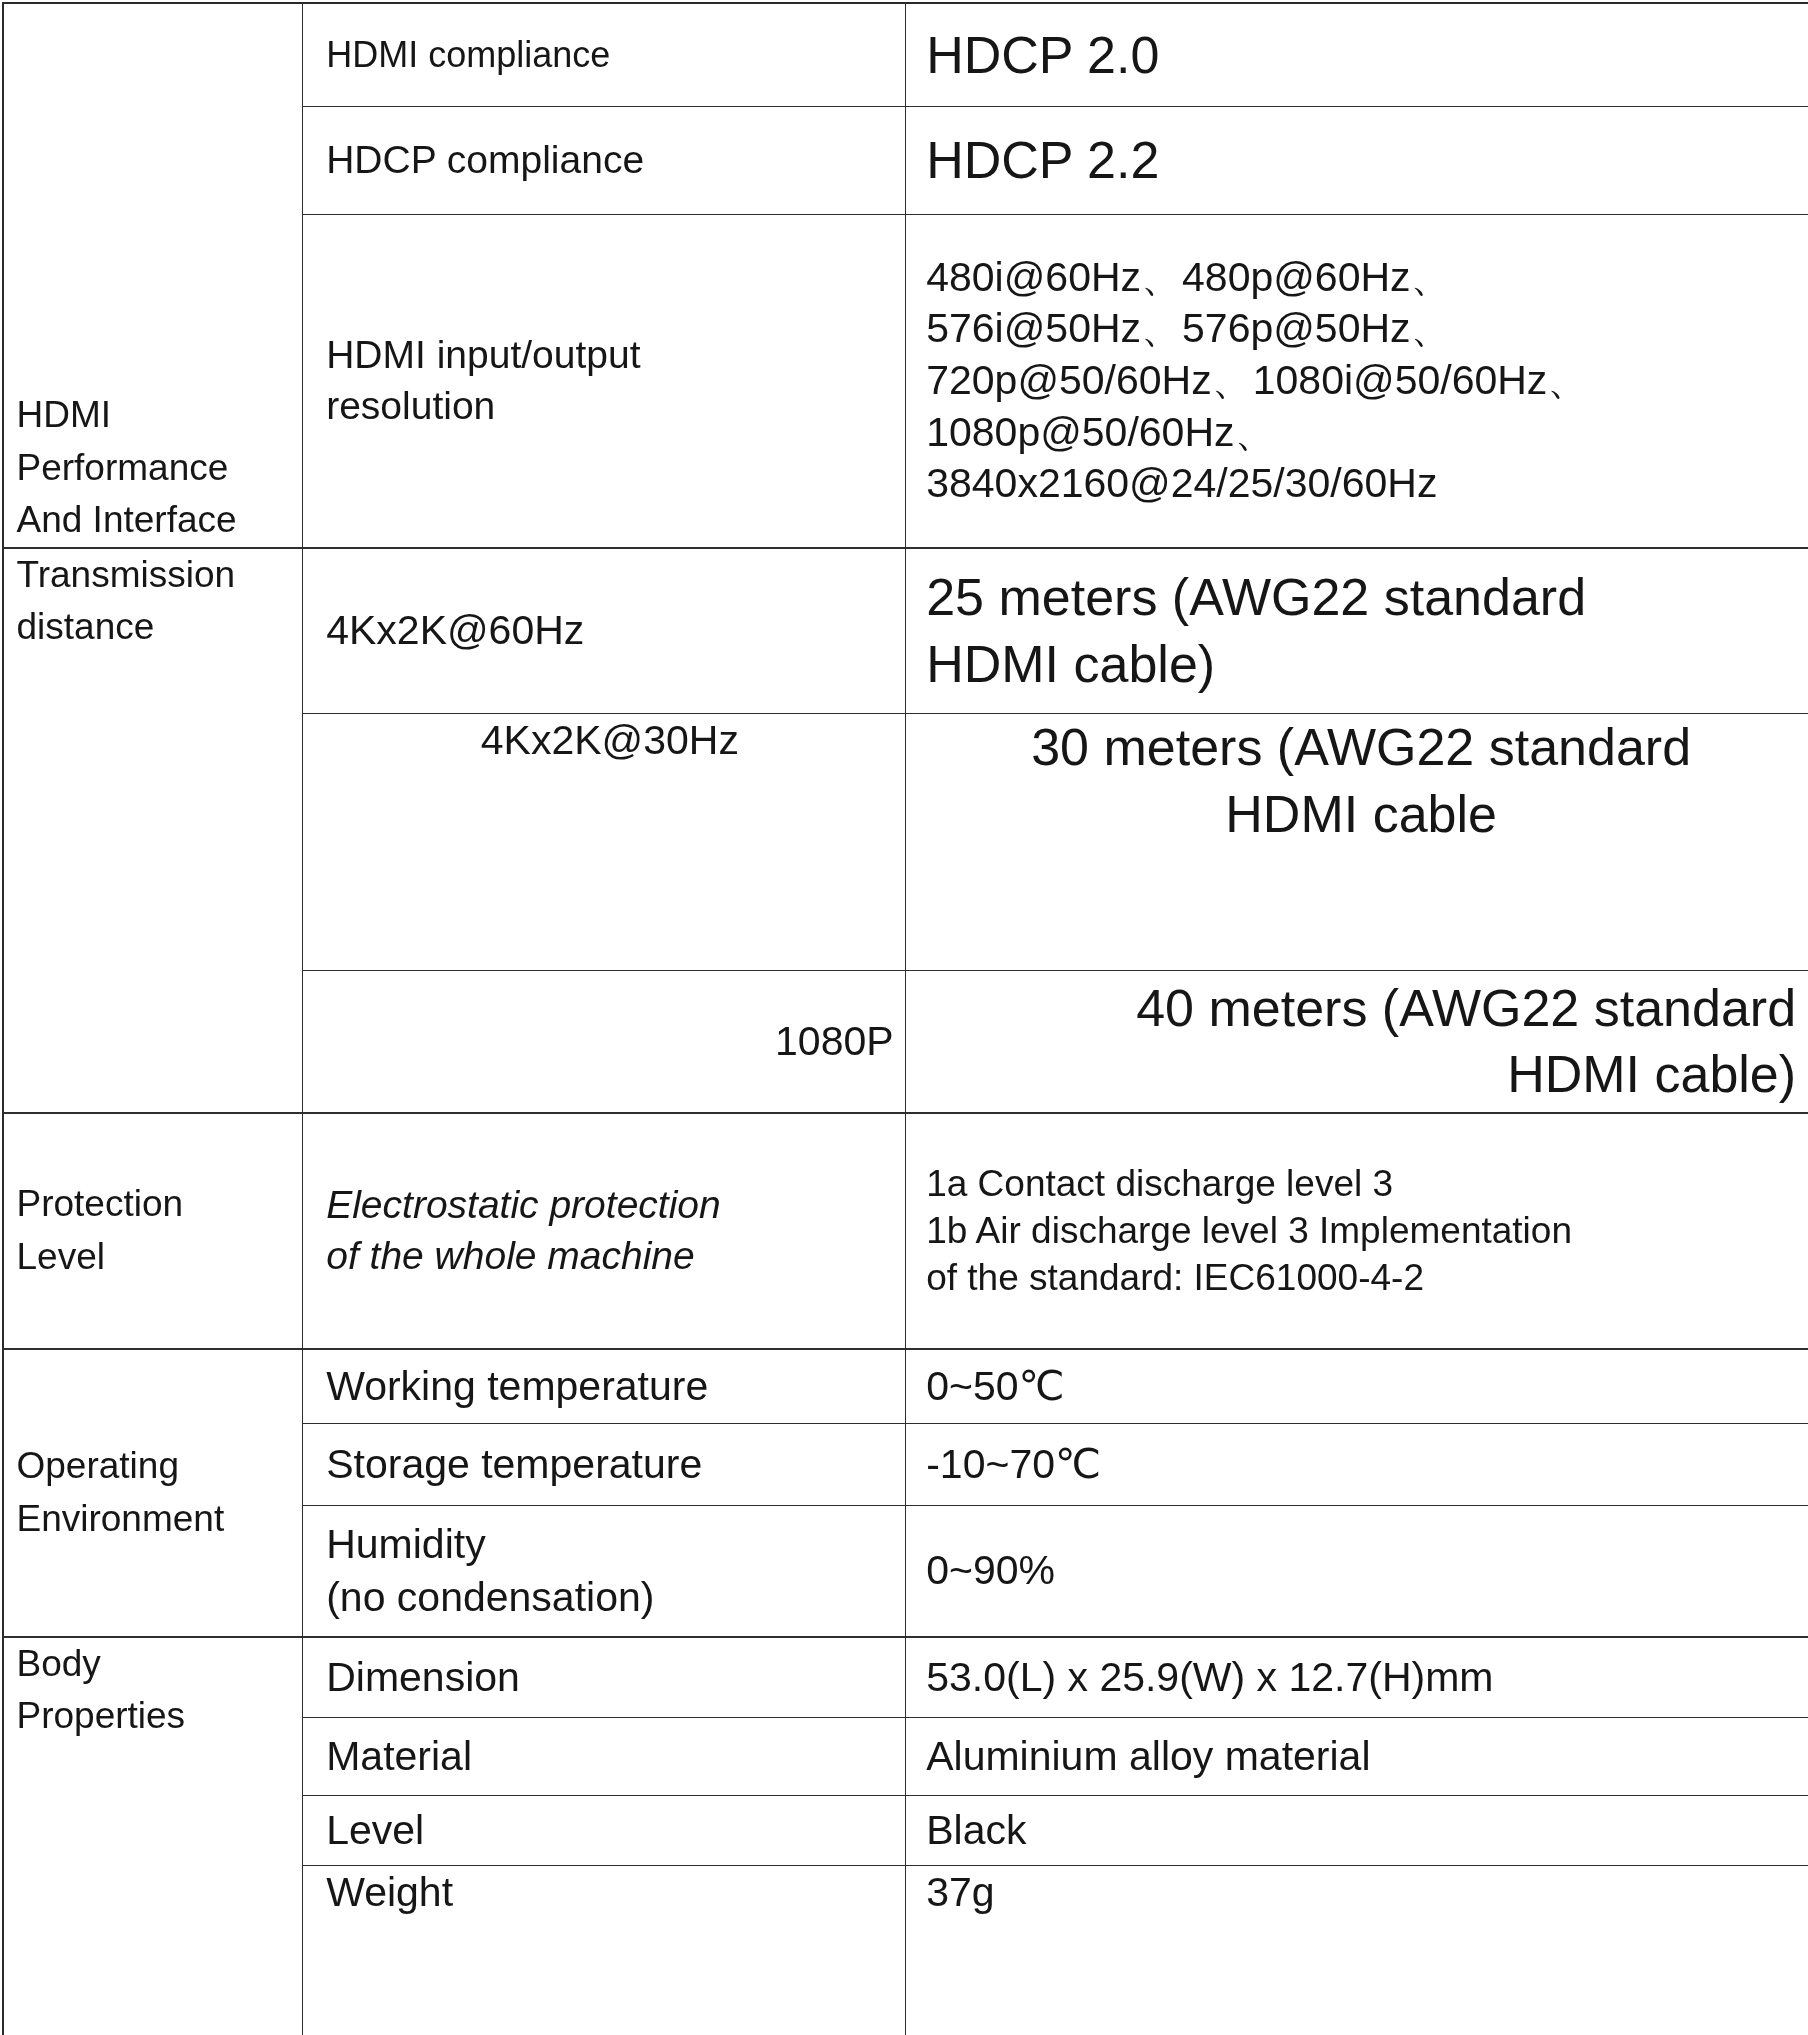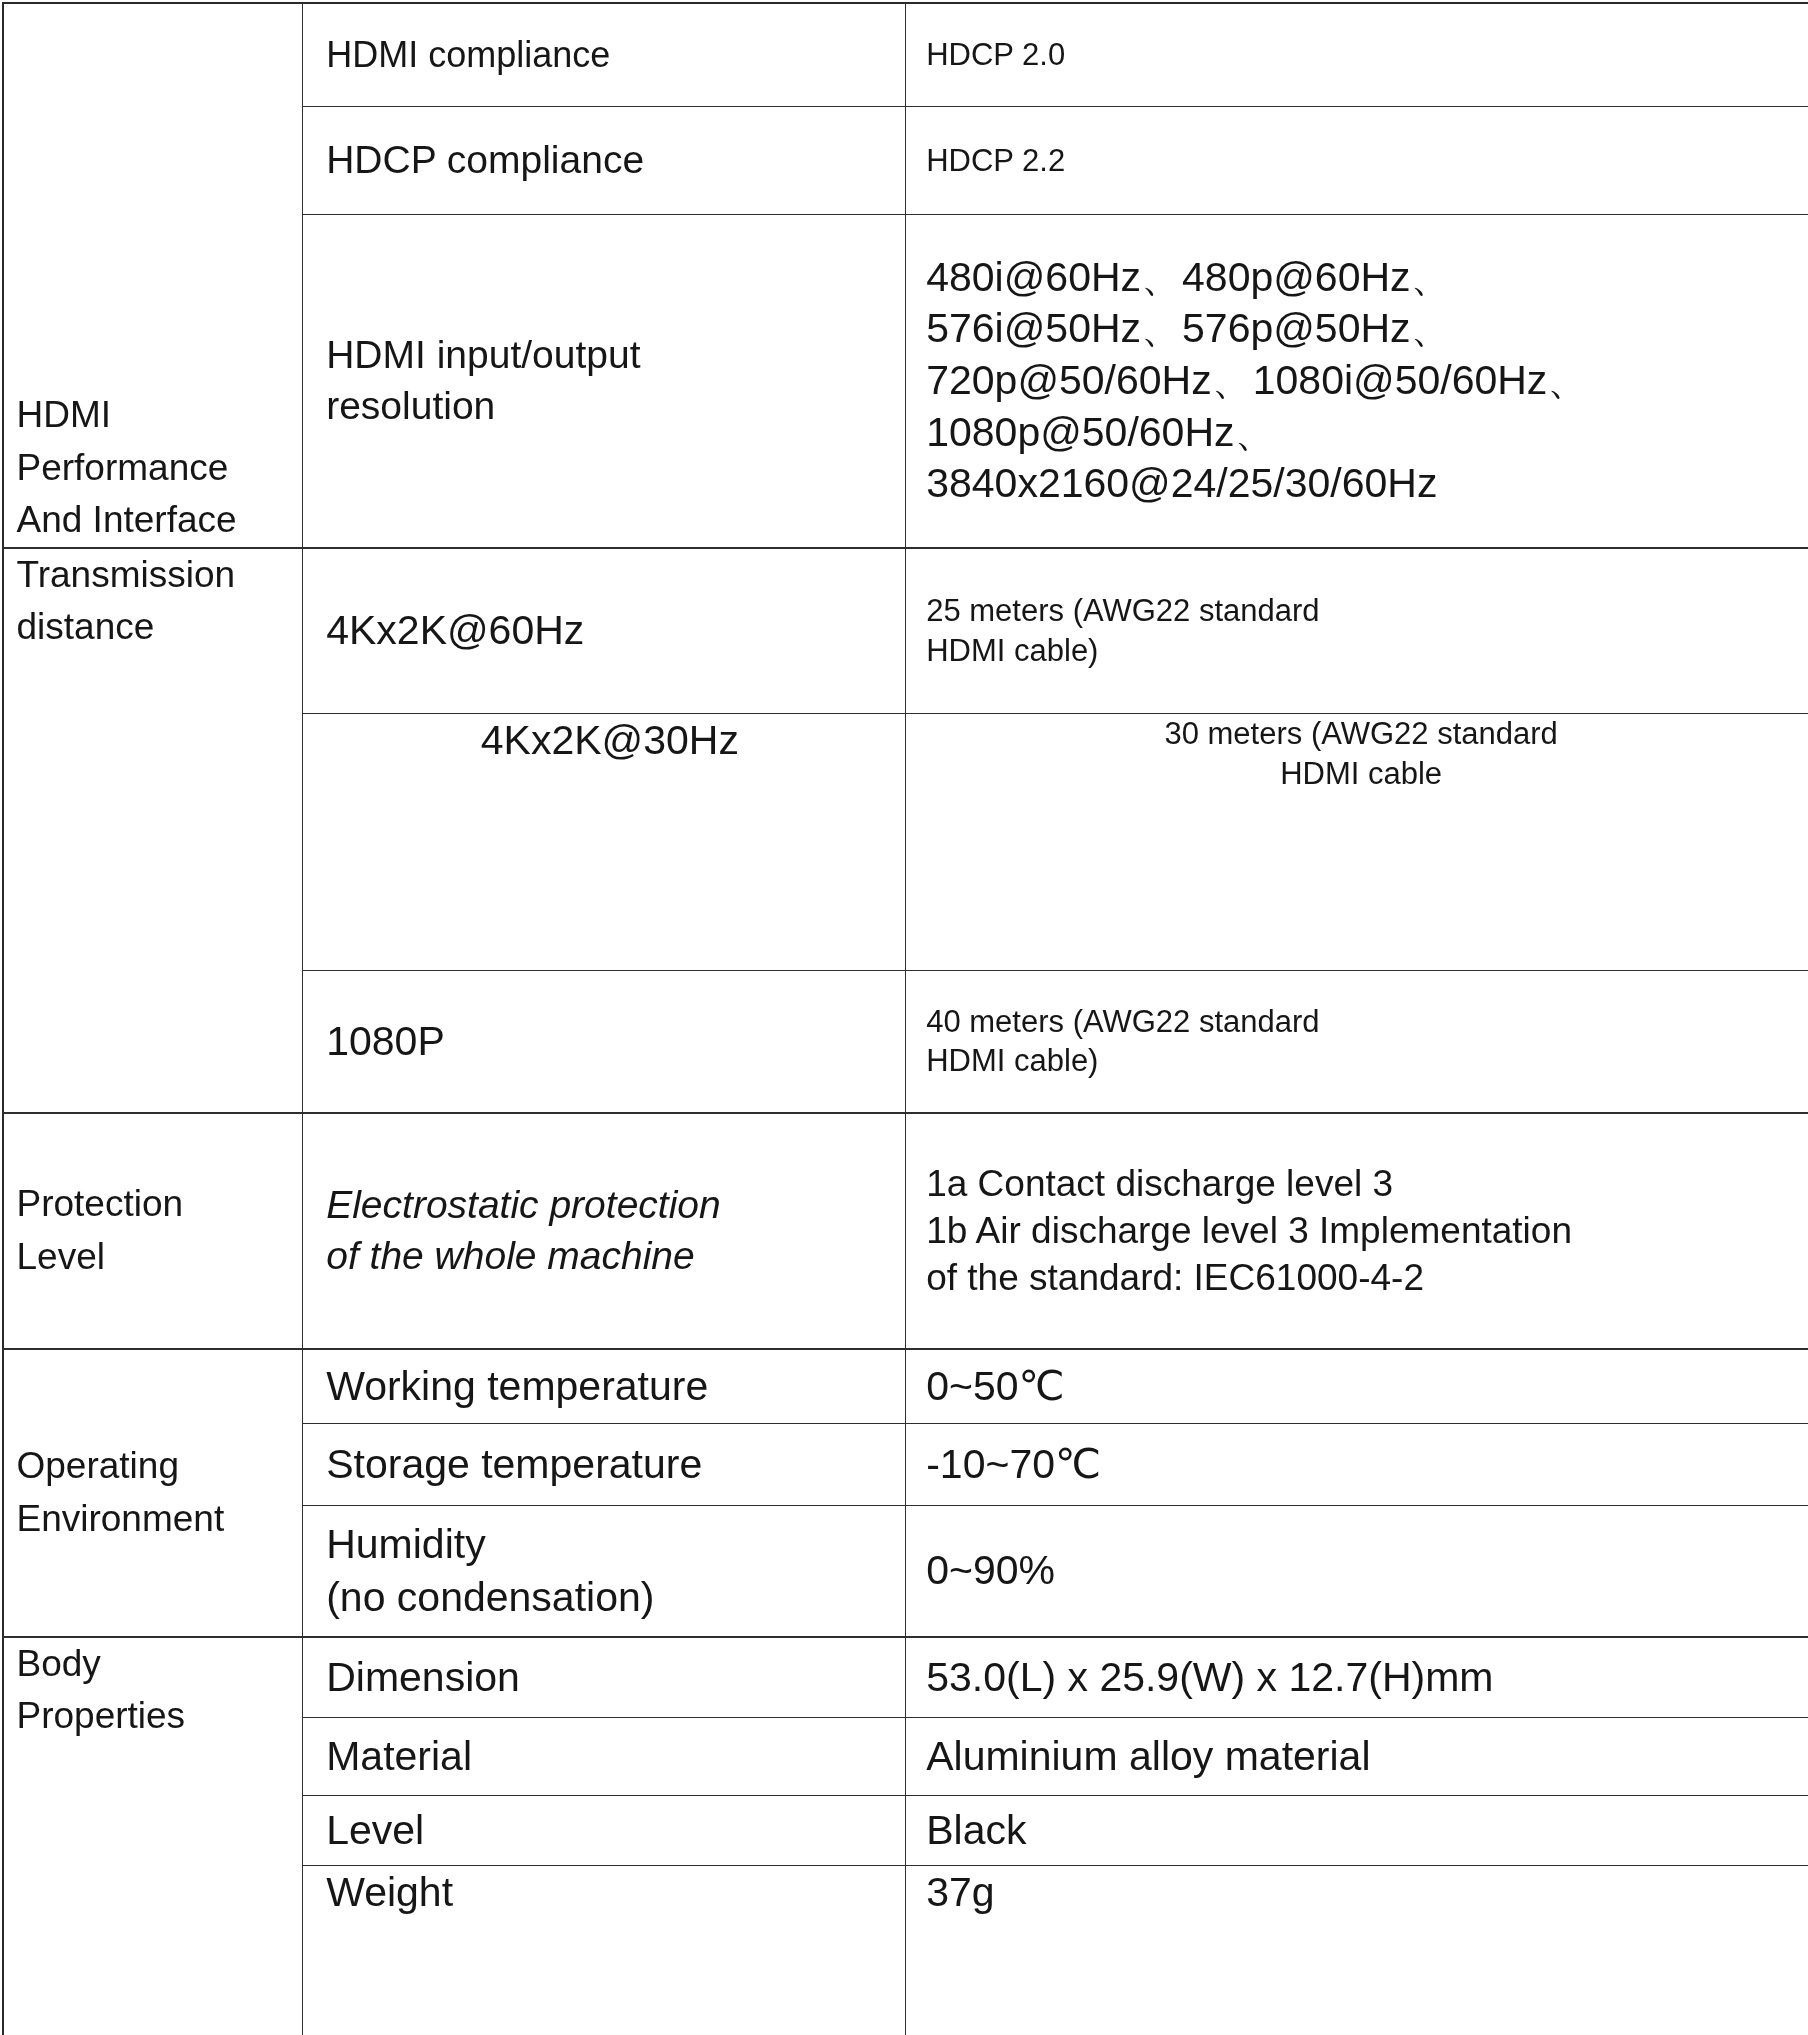--- a/index.html
+++ b/index.html
@@ -40,38 +40,38 @@
     line-height: 1.3;
     padding: 0 11.6px 0 23px;
   }
   td.val {
     font-size: 41px;
     line-height: 1.3;
     padding: 0 11.6px 0 20px;
   }
   td.lbl.big { font-size: 39px; }
   td.lbl.small { font-size: 36px; }
-  td.val.big { font-size: 31px; line-height: 1.28; }
+  td.val.big { font-size: 52px; line-height: 1.28; }
   td.val.list { font-size: 41px; line-height: 1.26; }
   td.val.multi3 { font-size: 37px; line-height: 1.28; }
   td.lbl.two { font-size: 39px; font-style: italic; }
 
   .v-bottom { vertical-align: bottom; padding-bottom: 32px; }
   .v-top-120 { vertical-align: top; padding-top: 70px; }
   .v-top-150 { vertical-align: top; padding-top: 87px; }
   .v-top-55 { vertical-align: top; padding-top: 32px; text-align: center; }
   .v-top-25 { vertical-align: top; padding-top: 14.5px; }
   .indent-60 { padding-left: 36px; }
 
   tr.h-r1  { height: 104px; }
   tr.h-r2  { height: 108px; }
   tr.h-r3  { height: 333px; }
   tr.h-r4  { height: 166px; }
   tr.h-r5  { height: 257px; }
-  tr.h-r6  { height: 142px; }
+  tr.h-r6  { height: 142px; text-align: right; }
   tr.h-r7  { height: 236px; }
   tr.h-r8  { height: 75px; }
   tr.h-r9  { height: 82px; }
   tr.h-r10 { height: 131px; margin-left: 16px; }
   tr.h-r11 { height: 81px; }
   tr.h-r12 { height: 78px; }
   tr.h-r13 { height: 70px; }
   tr.h-r14 { height: 190px; }
 </style>
 </head>

